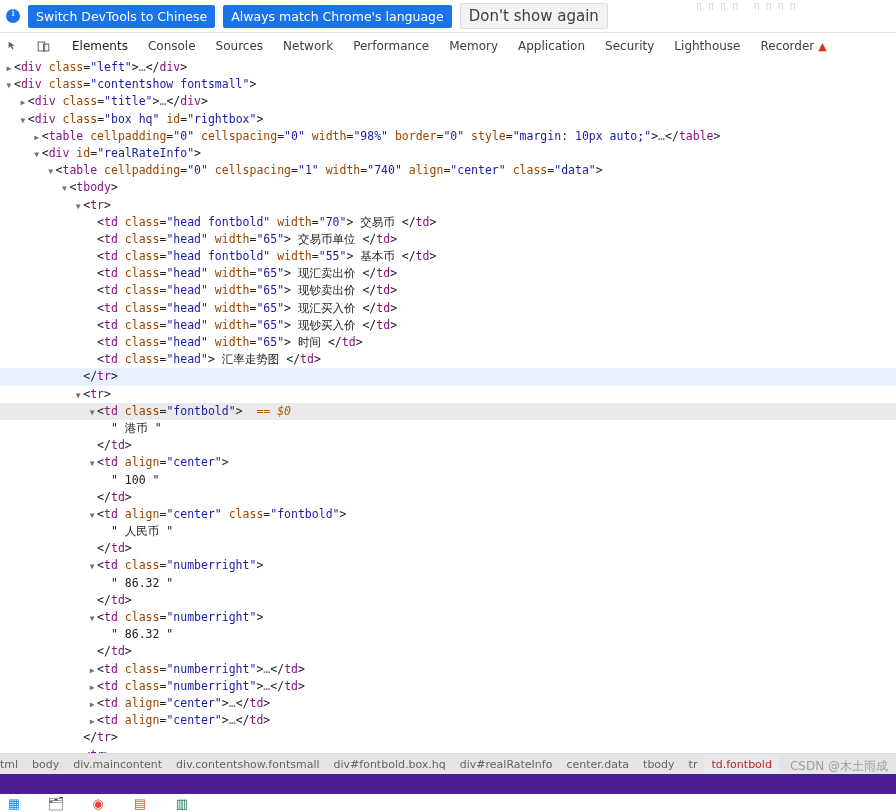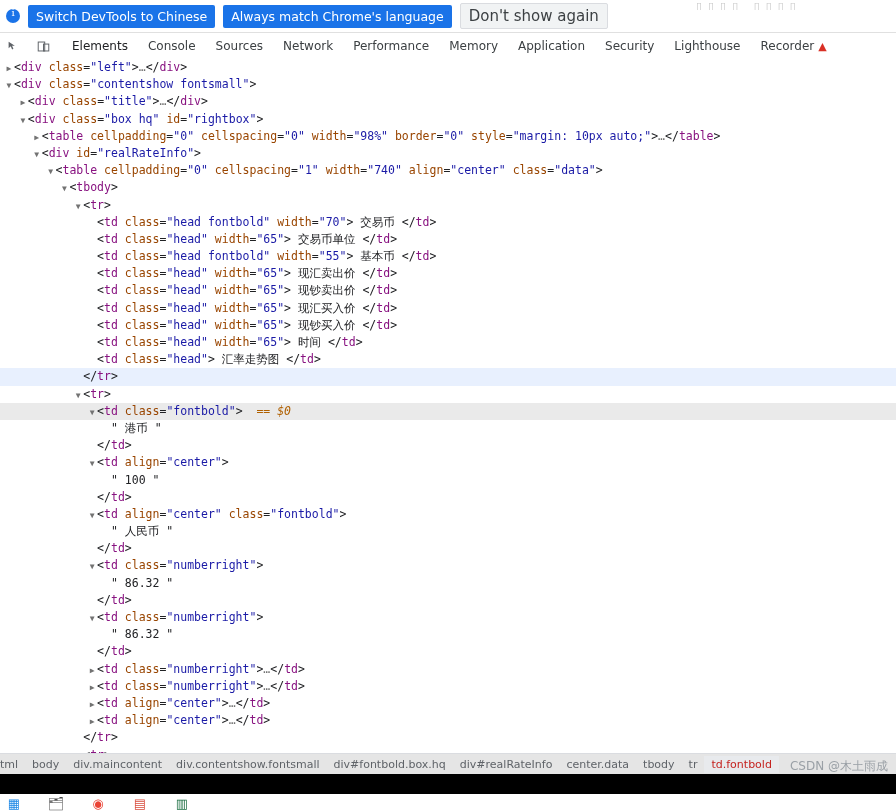--- a/index.html
+++ b/index.html
@@ -184,21 +184,21 @@
     background: #e8eaed;
     color: #c5221f;
   }
   .crumb.clip-left { padding-left: 0; }
 
   
   .bottom-strip {
     position: absolute;
     left: 0; right: 0; bottom: 0;
     height: 38px;
-    background: #000000;
+    background: #4c1d95;
   }
   .watermark {
     position: absolute;
     right: 8px;
     top: -16px;
     font-family: "DejaVu Sans", "Liberation Sans", sans-serif;
     font-size: 12px;
     color: #9aa0a6;
     white-space: nowrap;
   }

